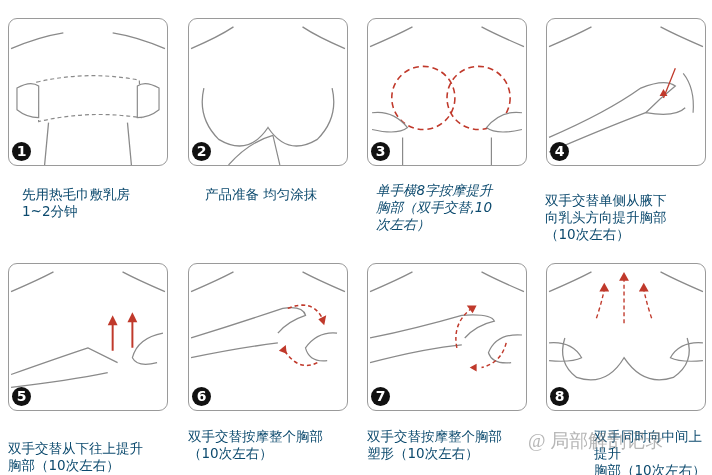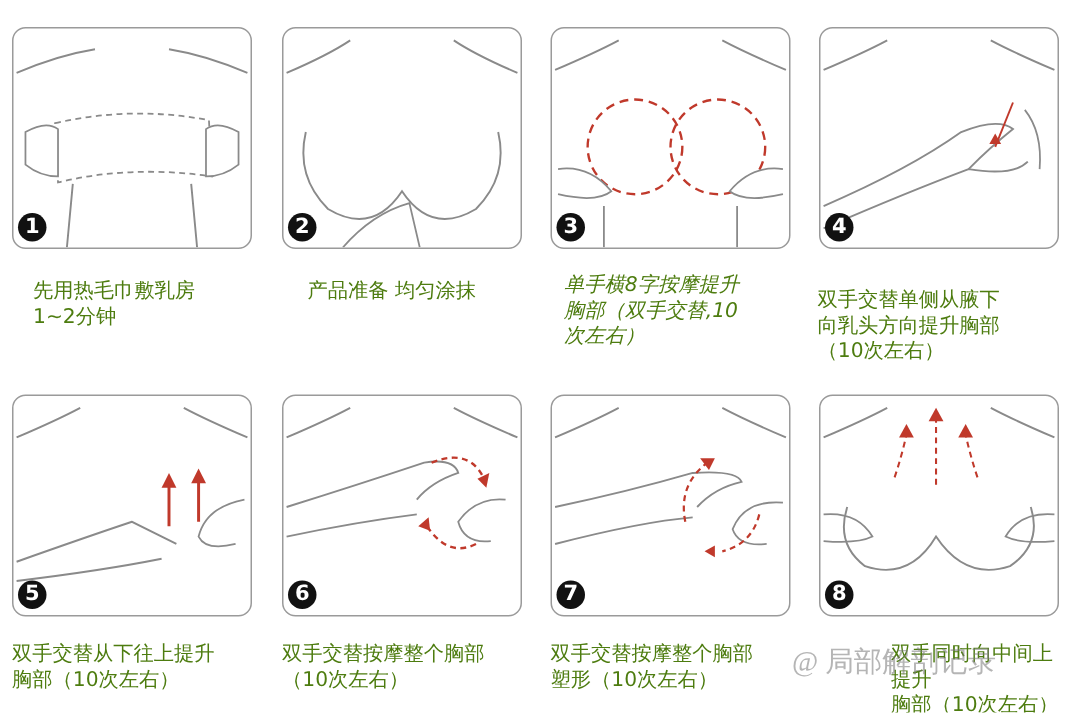--- a/index.html
+++ b/index.html
@@ -4,21 +4,21 @@
 <style>
   html, body { margin: 0; padding: 0; background: #ffffff; }
   body { width: 712px; height: 475px; position: relative; overflow: hidden;
          font-family: "DejaVu Sans", "Liberation Sans", sans-serif; color: #2a2a2a; }
   .panel { position: absolute; width: 160px; height: 148px; border: 1.5px solid #9a9a9a;
            border-radius: 9px; background: #fff; overflow: hidden; box-sizing: border-box; }
   .panel svg { position: absolute; left: 0; top: 0; width: 100%; height: 100%; }
   .badge { position: absolute; left: 3px; bottom: 4px; width: 19px; height: 19px; border-radius: 50%;
            background: #111; color: #fff; font-weight: bold; font-size: 14px; line-height: 19px;
            text-align: center; font-family: "DejaVu Sans", sans-serif; }
-  .caption { position: absolute; font-size: 13.5px; line-height: 17px; color: #4d7c0f; white-space: pre-line; }
+  .caption { position: absolute; font-size: 13.5px; line-height: 17px; color: #0c4a6e; white-space: pre-line; }
   .watermark { position: absolute; left: 528px; top: 428px; font-size: 19px; color: rgba(120,120,120,0.55);
                white-space: nowrap; font-family: Liberation Serif, serif; }
 </style>
 </head>
 <body>
 
 <div class="panel" style="left:8px; top:18px;">
   <svg viewBox="0 0 160 148">
     <path d="M2 30 Q30 18 55 14 M105 14 Q130 18 158 30" stroke="#8a8a8a" fill="none" stroke-width="1.3"></path>
     <path d="M40 105 L36 148 M120 105 L124 148" stroke="#8a8a8a" fill="none" stroke-width="1.3"></path>
@@ -119,21 +119,21 @@
     <line x1="78" y1="60" x2="78" y2="14" stroke="#c0392b" stroke-width="1.4" stroke-dasharray="4 3"></line>
     <polygon points="73,17 83,17 78,8" fill="#c0392b"></polygon>
     <path d="M50 55 Q55 40 58 26" stroke="#c0392b" fill="none" stroke-width="1.4" stroke-dasharray="4 3"></path>
     <polygon points="53,28 63,28 58,19" fill="#c0392b"></polygon>
     <path d="M106 55 Q101 40 98 26" stroke="#c0392b" fill="none" stroke-width="1.4" stroke-dasharray="4 3"></path>
     <polygon points="93,28 103,28 98,19" fill="#c0392b"></polygon>
   </svg>
   <div class="badge">8</div>
 </div>
 
-<div class="caption" style="left:8px; top:428px;">双手交替从下往上提升
+<div class="caption" style="left:8px; top:440px;">双手交替从下往上提升
 胸部（10次左右）</div>
 <div class="caption" style="left:188px; top:428px;">双手交替按摩整个胸部
 （10次左右）</div>
 <div class="caption" style="left:367px; top:428px;">双手交替按摩整个胸部
 塑形（10次左右）</div>
 <div class="caption" style="left:546px; top:428px;margin-left:48px;">双手同时向中间上提升
 胸部（10次左右）</div>
 
 <div class="watermark">@ 局部解剖记录</div>
 

